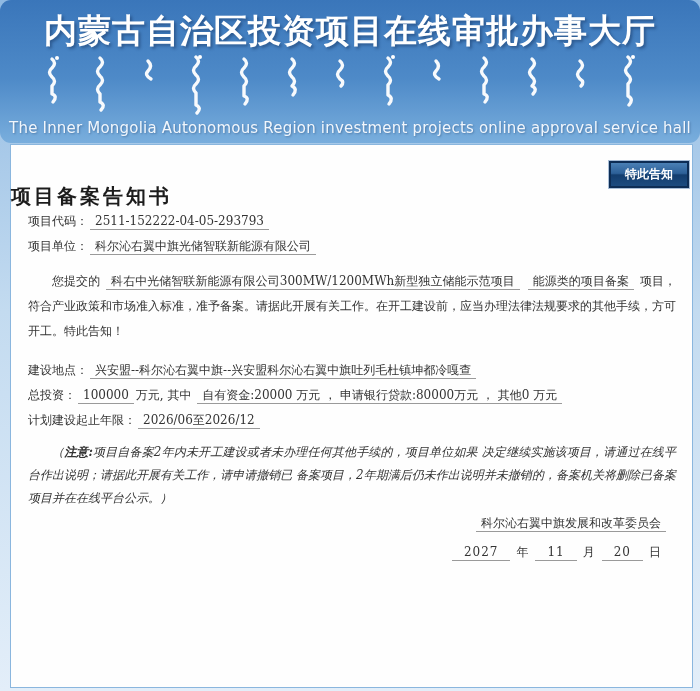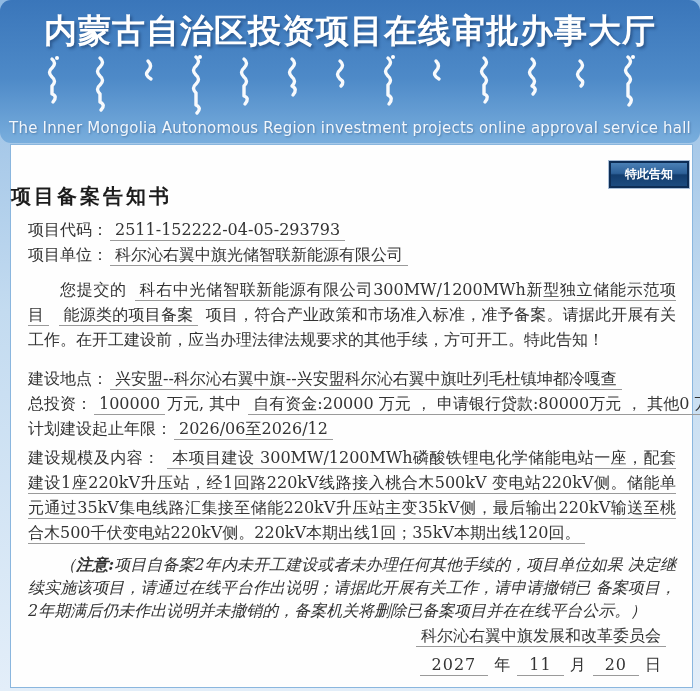--- a/index.html
+++ b/index.html
@@ -39,22 +39,22 @@
     background:linear-gradient(180deg,#4a80b5 0%,#2d6098 45%,#133d6e 52%,#1c4b7f 100%);
     border:2px solid #0d2d55; box-shadow:0 0 0 1px #aabfd8;
     color:#ffffff; font-weight:bold; font-size:12px; cursor:pointer;
     font-family:"DejaVu Sans","Liberation Sans",sans-serif;
   }
   .doc-title {
     position:absolute; top:38px; left:0; right:0; text-align:left;
     font-size:20px; font-weight:bold; color:#1c1c1c; letter-spacing:3px;
   }
   .content {
-    position:absolute; top:72px; left:17px; right:16px;
-    font-size:16px; color:#333; line-height:25px;
+    position:absolute; top:64px; left:17px; right:16px;
+    font-size:12px; color:#333; line-height:25px;
   }
   .row { white-space:nowrap; }
   .u { border-bottom:1px solid #9a9a9a; padding:0 5px 1px; margin:0 2px; }
   .para { text-indent:2em; text-align:justify; }
   .intro { margin-top:10px; }
   .loc { margin-top:14px; }
   .scale { margin-top:4px; text-align:justify; }
   .note {
     margin-top:8px; line-height:23px; font-style:italic; text-indent:2em;
     text-align:justify; color:#333;
@@ -126,24 +126,20 @@
 
       <div class="row">
         <span>总投资：</span><span class="u">100000</span><span>万元, 其中</span>
         <span class="u">自有资金:20000 万元 ， 申请银行贷款:80000万元 ， 其他0 万元</span>
       </div>
 
       <div class="row">
         <span>计划建设起止年限：</span><span class="u">2026/06至2026/12</span>
       </div>
 
-      <p class="scale">
-        <span>建设规模及内容：</span>
-        <span class="u">本项目建设 300MW/1200MWh磷酸铁锂电化学储能电站一座，配套建设1座220kV升压站，经1回路220kV线路接入桃合木500kV 变电站220kV侧。储能单元通过35kV集电线路汇集接至储能220kV升压站主变35kV侧，最后输出220kV输送至桃合木500千伏变电站220kV侧。220kV本期出线1回；35kV本期出线120回。</span>
-      </p>
 
       <p class="note">
         <span>（</span><b>注意:</b><span>项目自备案2年内未开工建设或者未办理任何其他手续的，项目单位如果 决定继续实施该项目，请通过在线平台作出说明；请据此开展有关工作，请申请撤销已 备案项目，2年期满后仍未作出说明并未撤销的，备案机关将删除已备案项目并在在线平台公示。）</span>
       </p>
 
       <div class="footer-org">
         <span class="u">科尔沁右翼中旗发展和改革委员会</span>
       </div>
 
       <div class="footer-date">

